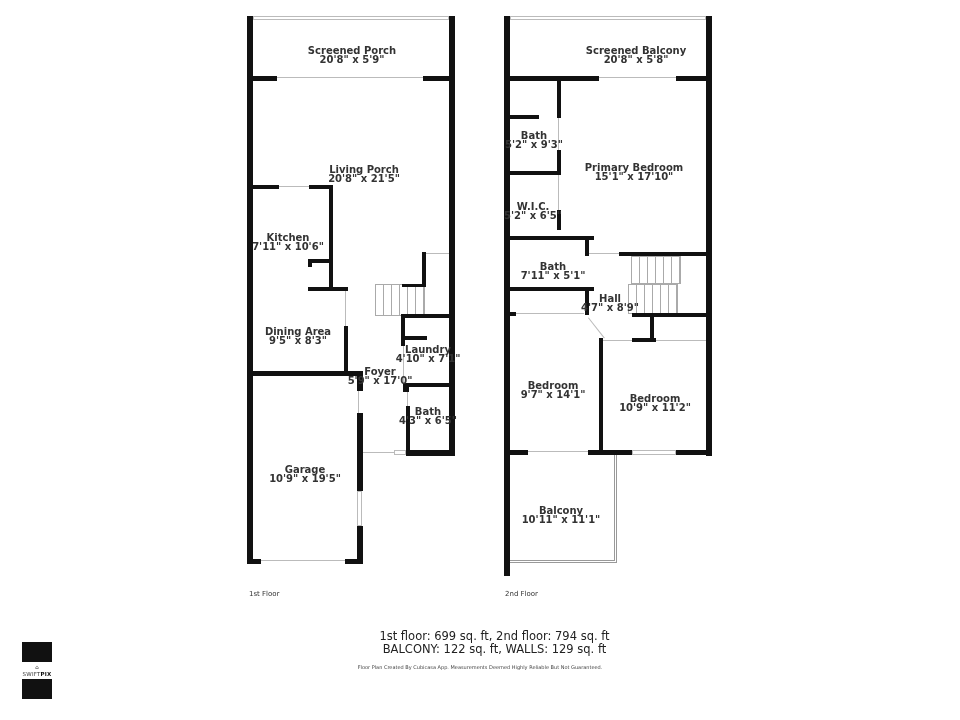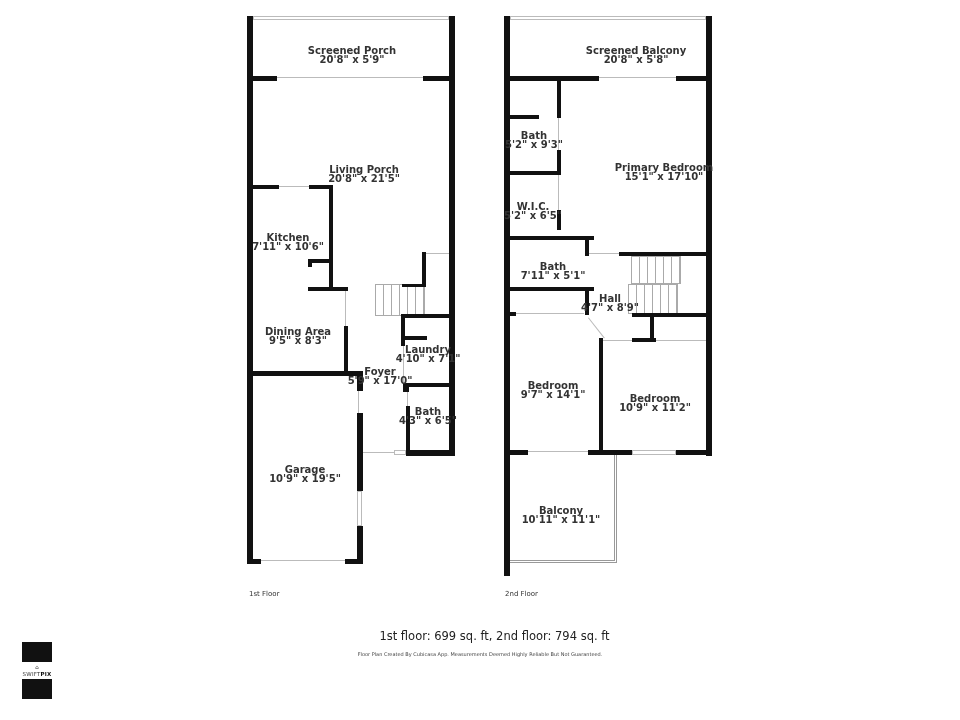--- a/index.html
+++ b/index.html
@@ -160,21 +160,21 @@
     <div style="position:absolute;left:510px;top:455px;width:107px;height:108px;border-right:3px double #999;border-bottom:3px double #999;box-sizing:border-box;"></div>
 
     <div class="room-label" style="left:636px;top:46px;">
         <div>Screened Balcony</div>
         <div>20'8" x 5'8"</div>
       </div>
     <div class="room-label" style="left:534px;top:131px;">
         <div>Bath</div>
         <div>5'2" x 9'3"</div>
       </div>
-    <div class="room-label" style="left:664px;top:163px;">
+    <div class="room-label" style="left:634px;top:163px;">
         <div>Primary Bedroom</div>
         <div>15'1" x 17'10"</div>
       </div>
     <div class="room-label" style="left:533px;top:202px;">
         <div>W.I.C.</div>
         <div>5'2" x 6'5"</div>
       </div>
     <div class="room-label" style="left:553px;top:262px;">
         <div>Bath</div>
         <div>7'11" x 5'1"</div>
@@ -194,20 +194,21 @@
     <div class="room-label" style="left:561px;top:506px;">
         <div>Balcony</div>
         <div>10'11" x 11'1"</div>
       </div>
     <div class="floor-label" style="left:505px;top:590px;">2nd Floor</div>
   </div>
 </div>
 
 <div class="summary">
   <div class="line">1st floor: 699 sq. ft, 2nd floor: 794 sq. ft</div>
+  <div class="line">BALCONY: 122 sq. ft, WALLS: 129 sq. ft</div>
   <div class="disclaimer">Floor Plan Created By Cubicasa App. Measurements Deemed Highly Reliable But Not Guaranteed.</div>
 </div>
 
 <div class="logo">
   <div class="blk"></div>
   <div class="txt"><span>⌂</span><br><span>SWIFT</span><b>PIX</b></div>
   <div class="blk"></div>
 </div>
 
 </body></html>

